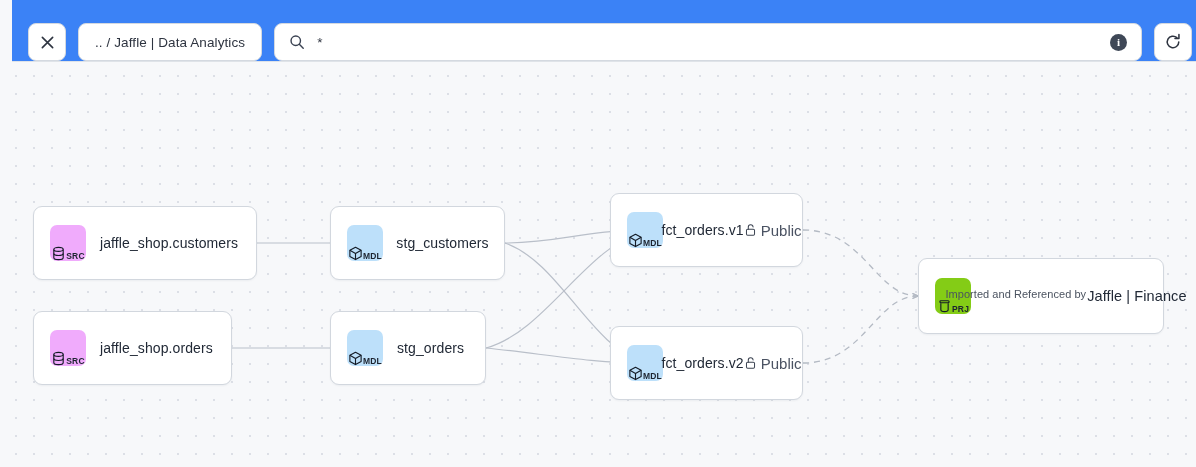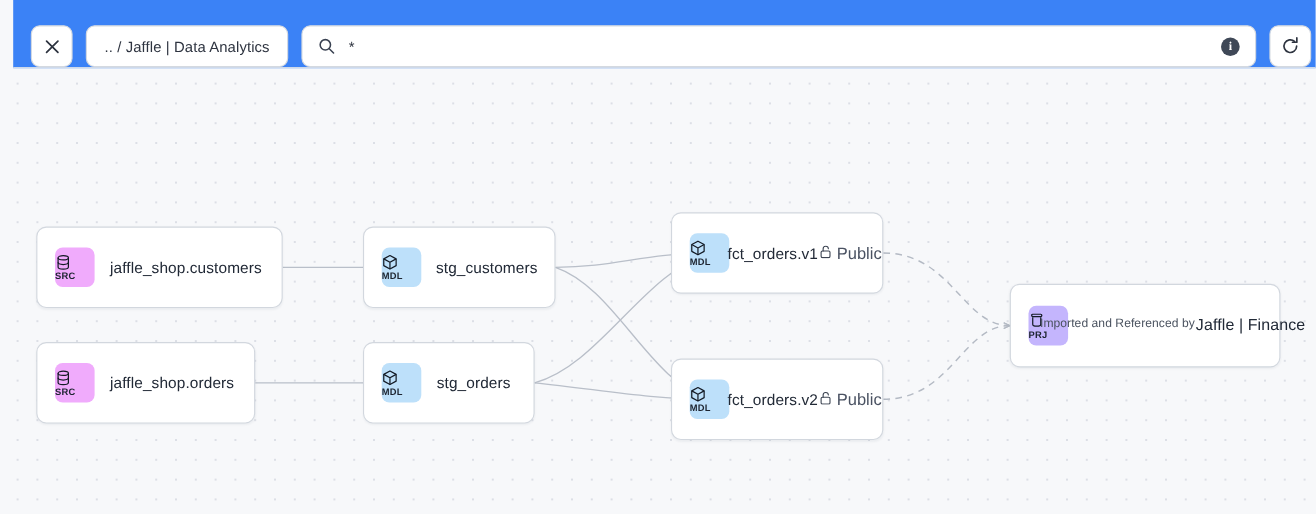--- a/index.html
+++ b/index.html
@@ -134,41 +134,41 @@
     box-shadow: 0 1px 2px rgba(20,30,50,0.05);
     cursor: pointer;
     z-index: 5;
   }
 
   .badge {
     width: 36px;
     height: 36px;
     border-radius: 7px;
     display: flex;
-    flex-direction: column;
-    align-items: flex-start;
+    flex-direction: row;
+    align-items: flex-end;
     justify-content: center;
     gap: 0px;
     flex: none;
   }
 
   .badge .glyph { line-height: 0; }
 
   .badge .code {
     font-size: 8.5px;
     font-weight: 600;
     color: #1d2430;
     letter-spacing: 0.2px;
     line-height: 9px;
     margin-top: 1px;
   }
 
   .badge-src { background: #f0abfc; }
   .badge-mdl { background: #bde0fa; }
-  .badge-prj { background: #c4b5fd; }
+  .badge-prj { background: #84cc16; }
 
   .node-text { display: flex; flex-direction: row; justify-content: center; gap: 1px; min-width: 0; }
 
   .node-title {
     font-size: 14px;
     color: #212936;
     white-space: nowrap;
     letter-spacing: 0.1px;
   }
 

